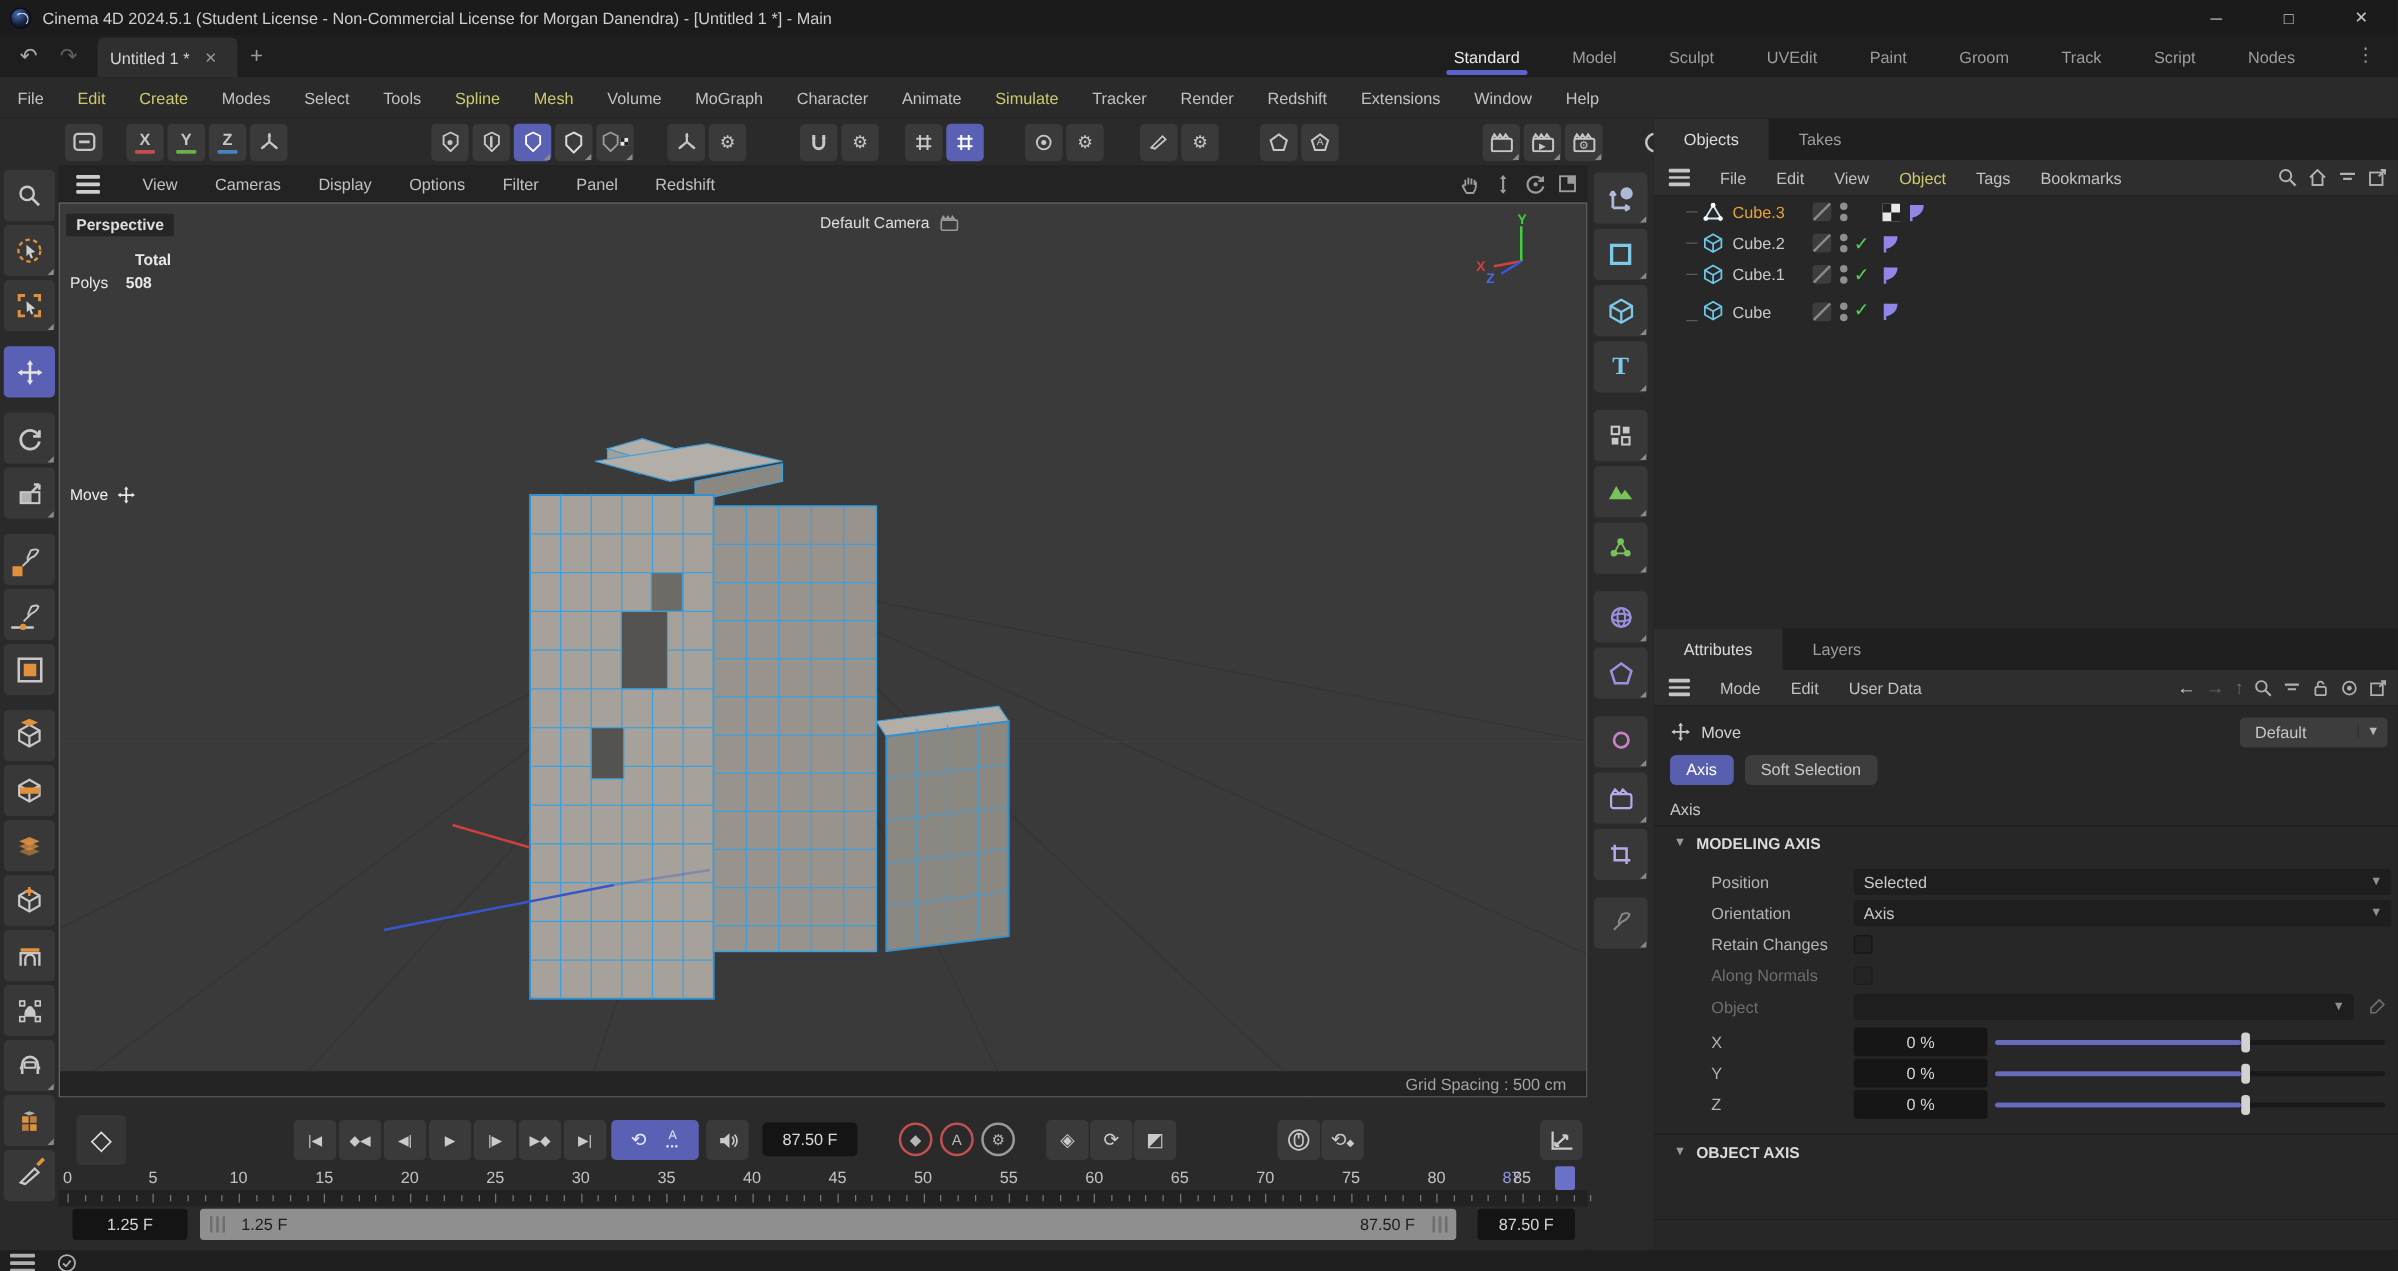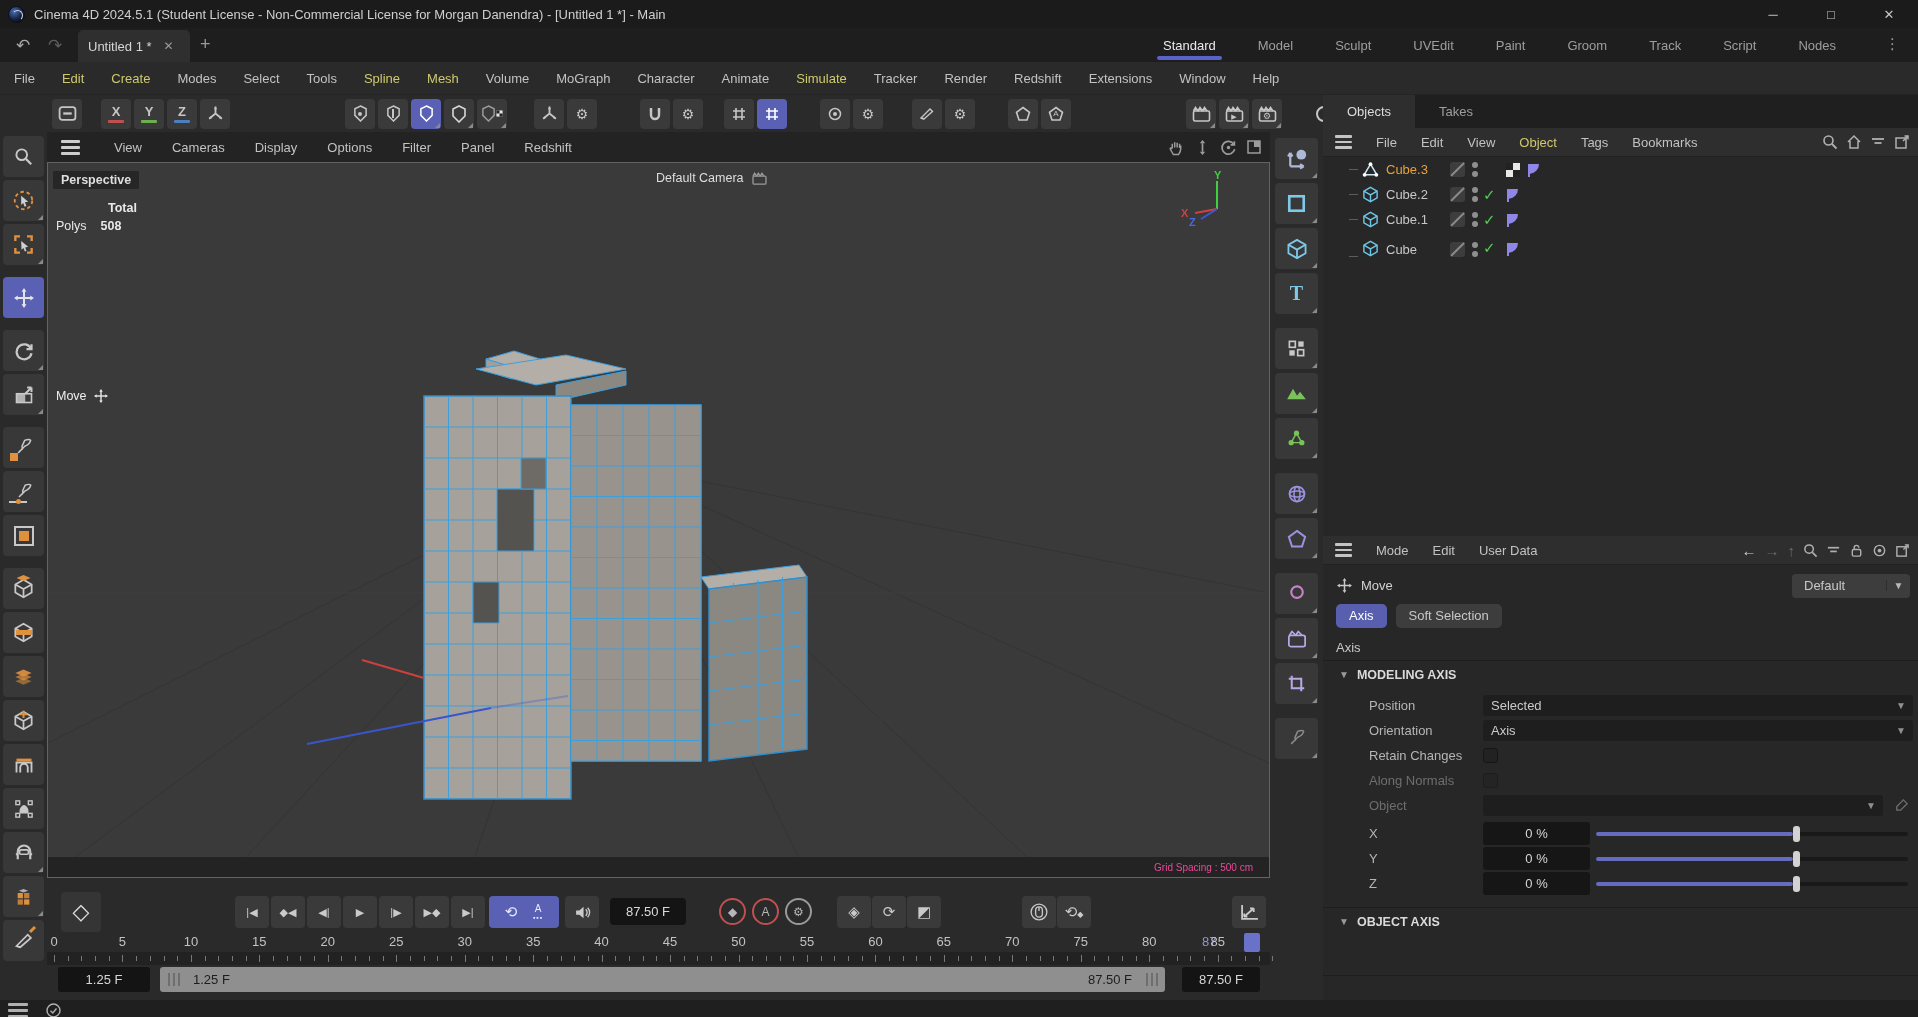--- a/index.html
+++ b/index.html
@@ -70,21 +70,21 @@
   #vp-label { position:absolute; left:5px; top:8px; background:#262626; color:#dedede; padding:2px 8px;
     font-weight:bold; font-size:12.5px; }
   #vp-camera { position:absolute; left:562px; top:8px; color:#dedede; font-weight:normal; font-size:12.5px;
     display:flex; gap:8px; align-items:center;margin-left:46px; }
   #vp-stats { position:absolute; left:8px; top:38px; color:#e8e8e8; font-size:12.5px; }
   #vp-stats .hd { margin-left:52px; font-weight:bold; }
   #vp-stats .r { display:flex; gap:14px; margin-top:4px; }
   #vp-stats .r .v { font-weight:bold; }
   #tool-hint { position:absolute; left:8px; top:226px; color:#efefef; font-size:12.5px; display:flex; gap:7px; align-items:center; }
   #grid-strip { position:absolute; left:0; bottom:0; width:100%; height:20px; background:#232323;
-    color:#ec4899; font-size:10px; display:flex; align-items:center; justify-content:flex-end; padding-right:16px; }
+    color:#a3a3a3; font-size:13px; display:flex; align-items:center; justify-content:flex-end; padding-right:16px; }
   #axis-gizmo { position:absolute; right:30px; top:6px; }
   
   #righttools { position:absolute; left:1270px; top:132px; width:53px; height:868px; background:#2a2a2a;
     display:flex; flex-direction:column; align-items:center; padding-top:6px; }
   .rtbtn { width:43px; height:41px; background:#383838; border-radius:4px; margin-bottom:4px;
     display:flex; align-items:center; justify-content:center; position:relative; flex:none; }
   .rtbtn.gapb { margin-top:10px; }
   
   #rightpanel { position:absolute; left:1323px; top:95px; width:595px; height:922px; background:#272727; }
   .ptabs { position:absolute; left:0; width:595px; height:33px; background:#1f1f1f; display:flex; }
@@ -945,20 +945,24 @@
         </span>
         <span class="ocheck">✓</span>
         <span class="otags">
           <svg class="ic" width="16" height="16" style="color:#8f86e8">
             <use href="#i-flag"></use>
           </svg>
         </span>
       </div>
     </div>
 
+  <div class="ptabs" style="top:408px">
+    <div class="ptab active">Attributes</div>
+    <div class="ptab">Layers</div>
+  </div>
   <div class="pmenu" style="top:441px" id="attr-menu">
     <span class="pburger">
         <i></i>
         <i></i>
         <i></i>
       </span>
   <span class="mi">Mode</span>
       <span class="mi">Edit</span>
       <span class="mi">User Data</span>
       <div class="pmenu-icons">

